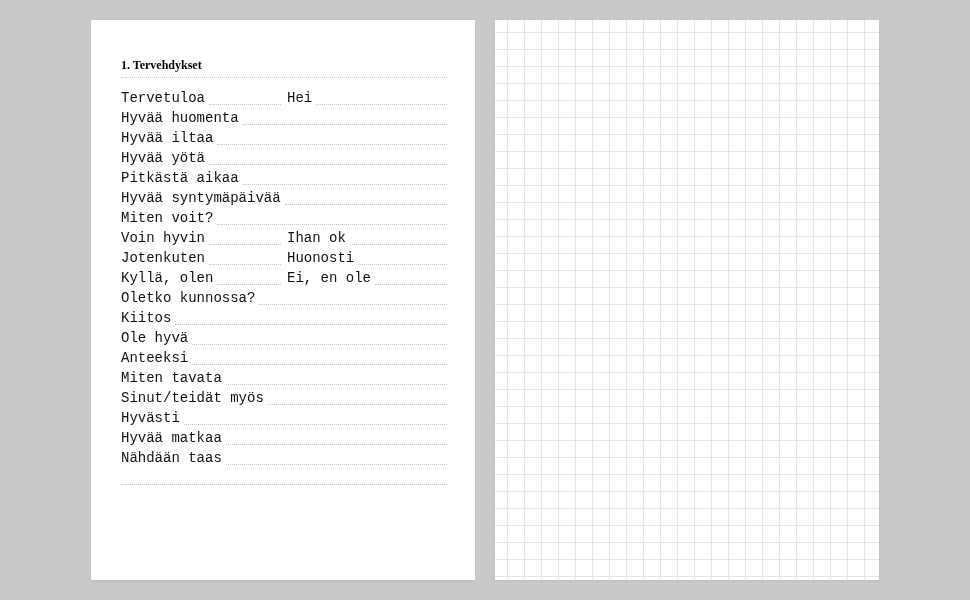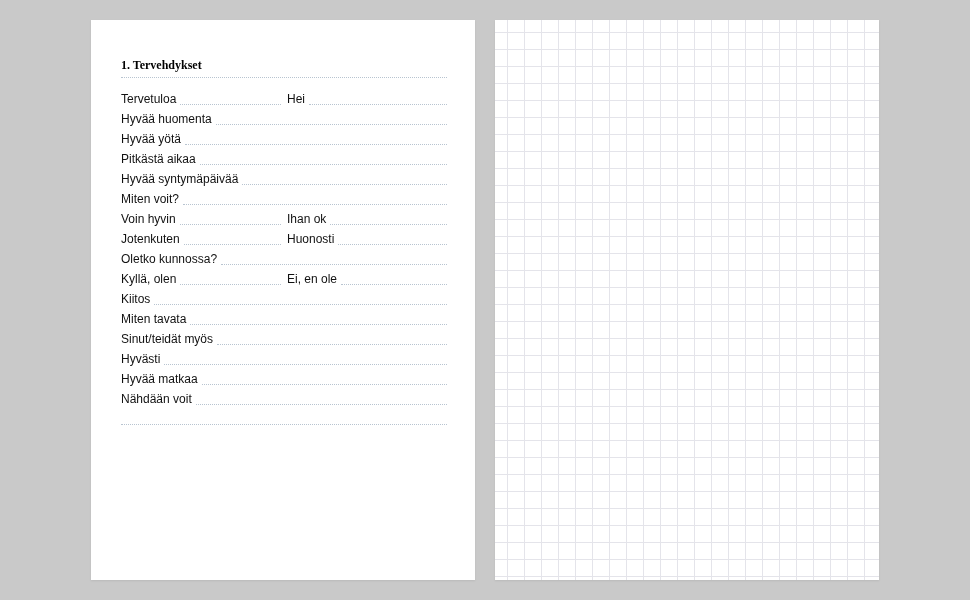--- a/index.html
+++ b/index.html
@@ -46,24 +46,24 @@
     gap: 6px;
   }
   .cell {
     display: flex;
     align-items: flex-end;
     flex: 1;
     min-width: 0;
     gap: 4px;
   }
   .term {
-    font-size: 12px;
+    font-size: 14px;
     color: #111;
     white-space: nowrap;
-    font-family: Liberation Sans, sans-serif;
+    font-family: Liberation Mono, monospace;
     padding-bottom: 2px;
   }
   .line {
     flex: 1;
     border-bottom: 1px dotted #b8c4d0;
     height: 0;
     margin-bottom: 3px;
   }
   
   .page-right {
@@ -95,20 +95,26 @@
           </div>
         </div>
         <div class="row">
           <div class="cell">
             <span class="term">Hyvää huomenta</span>
             <span class="line"></span>
           </div>
         </div>
         <div class="row">
           <div class="cell">
+            <span class="term">Hyvää iltaa</span>
+            <span class="line"></span>
+          </div>
+        </div>
+        <div class="row">
+          <div class="cell">
             <span class="term">Hyvää yötä</span>
             <span class="line"></span>
           </div>
         </div>
         <div class="row">
           <div class="cell">
             <span class="term">Pitkästä aikaa</span>
             <span class="line"></span>
           </div>
         </div>
@@ -139,42 +145,54 @@
             <span class="term">Jotenkuten</span>
             <span class="line"></span>
           </div>
           <div class="cell">
             <span class="term">Huonosti</span>
             <span class="line"></span>
           </div>
         </div>
         <div class="row">
           <div class="cell">
+            <span class="term">Kyllä, olen</span>
+            <span class="line"></span>
+          </div>
+          <div class="cell">
+            <span class="term">Ei, en ole</span>
+            <span class="line"></span>
+          </div>
+        </div>
+        <div class="row">
+          <div class="cell">
             <span class="term">Oletko kunnossa?</span>
             <span class="line"></span>
           </div>
         </div>
         <div class="row">
           <div class="cell">
-            <span class="term">Kyllä, olen</span>
-            <span class="line"></span>
-          </div>
-          <div class="cell">
-            <span class="term">Ei, en ole</span>
-            <span class="line"></span>
-          </div>
-        </div>
-        <div class="row">
-          <div class="cell">
             <span class="term">Kiitos</span>
             <span class="line"></span>
           </div>
         </div>
         <div class="row">
           <div class="cell">
+            <span class="term">Ole hyvä</span>
+            <span class="line"></span>
+          </div>
+        </div>
+        <div class="row">
+          <div class="cell">
+            <span class="term">Anteeksi</span>
+            <span class="line"></span>
+          </div>
+        </div>
+        <div class="row">
+          <div class="cell">
             <span class="term">Miten tavata</span>
             <span class="line"></span>
           </div>
         </div>
         <div class="row">
           <div class="cell">
             <span class="term">Sinut/teidät myös</span>
             <span class="line"></span>
           </div>
         </div>
@@ -185,21 +203,21 @@
           </div>
         </div>
         <div class="row">
           <div class="cell">
             <span class="term">Hyvää matkaa</span>
             <span class="line"></span>
           </div>
         </div>
         <div class="row">
           <div class="cell">
-            <span class="term">Nähdään voit</span>
+            <span class="term">Nähdään taas</span>
             <span class="line"></span>
           </div>
         </div>
         <div class="row">
           <div class="cell">
             <span class="line"></span>
           </div>
         </div>
       </div>
   </div>

